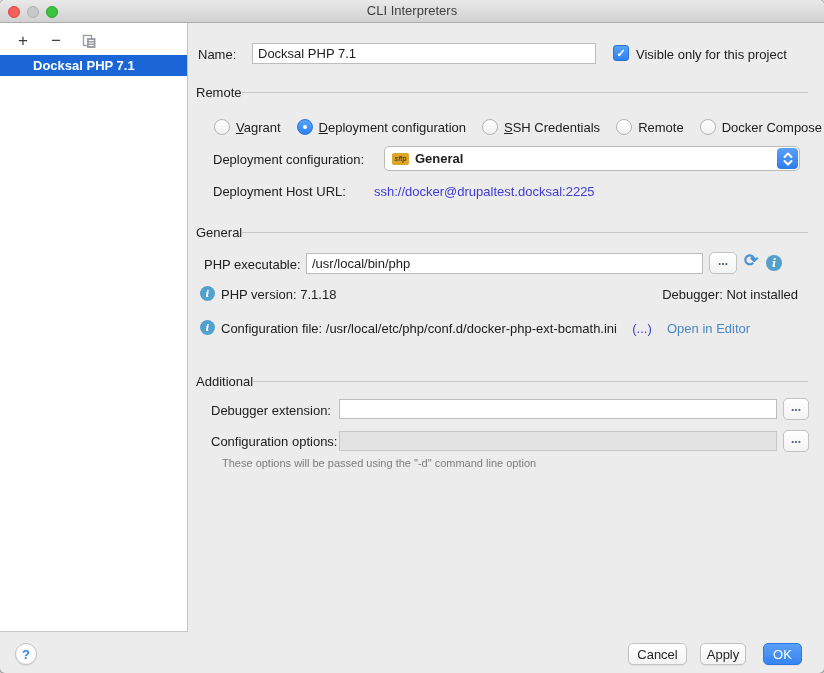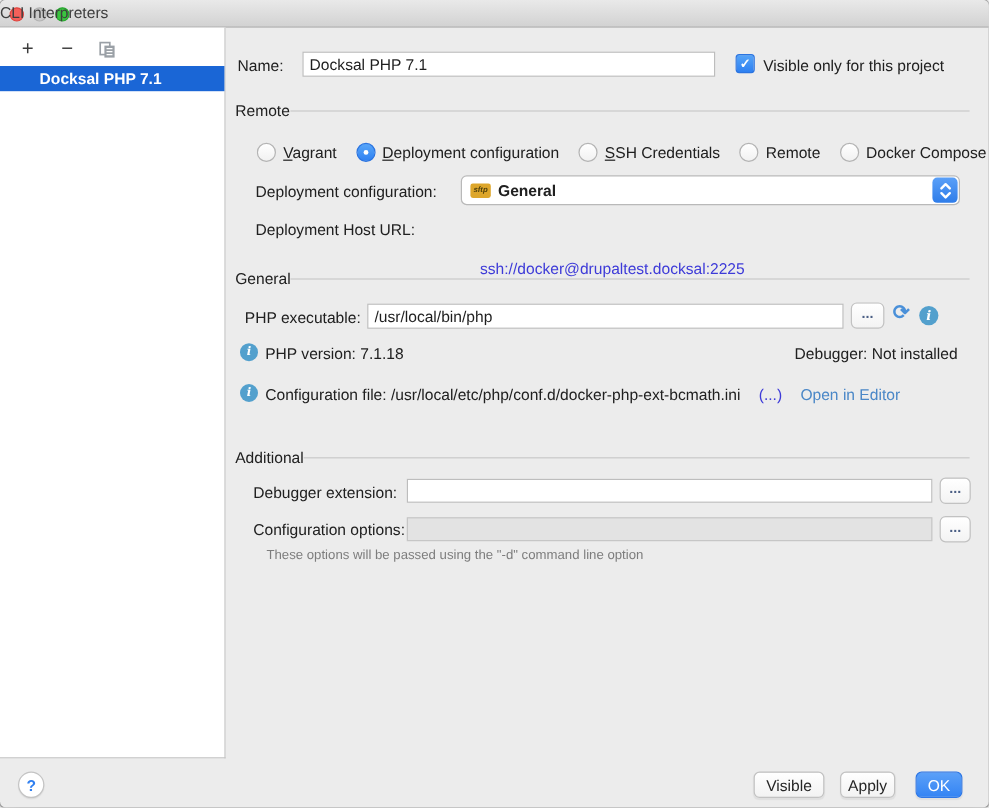--- a/index.html
+++ b/index.html
@@ -8,21 +8,21 @@
     font-family:"Liberation Sans",sans-serif;font-size:13px;color:#202020;
     border-radius:5px;overflow:hidden;box-shadow:0 0 0 1px rgba(0,0,0,.28),0 10px 30px rgba(0,0,0,.3);
   }
   
   .titlebar{position:absolute;left:0;top:0;width:824px;height:23px;
     background:linear-gradient(#e9e9e9,#d2d2d2);border-bottom:1px solid #ababab;box-sizing:border-box;}
   .light{position:absolute;top:6px;width:12px;height:12px;border-radius:50%;box-sizing:border-box;}
   .light.red{left:8px;background:#f4605a;border:1px solid #e0443e;}
   .light.gray{left:27px;background:#c9c9c9;border:1px solid #b2b2b2;}
   .light.green{left:46px;background:#3ac43f;border:1px solid #27a52e;}
-  .wtitle{position:absolute;left:0;right:0;top:0;line-height:22px;color:#3e3e3e;}
+  .wtitle{position:absolute;left:0;right:0;top:0;line-height:22px;text-align:center;color:#3e3e3e;}
   
   .sidebar{position:absolute;left:0;top:23px;width:188px;height:609px;background:#fff;
     border-right:1px solid #c6c6c6;border-bottom:1px solid #c6c6c6;box-sizing:border-box;}
   .sb-toolbar{position:absolute;left:14px;top:8px;display:flex;align-items:center;gap:15px;height:20px;}
   .tbtn{width:18px;height:18px;display:flex;align-items:center;justify-content:center;
     font-size:17px;color:#3c3c3c;cursor:default;}
   .sb-selected{position:absolute;left:0;right:0;top:32px;height:21px;background:#1a66d6;
     color:#fff;font-weight:bold;line-height:21px;padding-left:33px;box-sizing:border-box;}
   
   .abs{position:absolute;}
@@ -149,21 +149,21 @@
     <span class="val">General</span>
     <span class="stepper">
       <svg width="14" height="18" viewBox="0 0 14 18">
         <path d="M3.5 7 L7 3.5 L10.5 7" fill="none" stroke="#fff" stroke-width="2" stroke-linecap="round" stroke-linejoin="round"></path>
         <path d="M3.5 11 L7 14.5 L10.5 11" fill="none" stroke="#fff" stroke-width="2" stroke-linecap="round" stroke-linejoin="round"></path>
       </svg>
     </span>
   </div>
 
   <span class="abs lbl" style="left:213px;top:184px;">Deployment Host URL:</span>
-  <span class="abs lbl url-link" style="left:400px;top:184px;margin-top:32px;">ssh://docker@drupaltest.docksal:2225</span>
+  <span class="abs lbl url-link" style="left:374px;top:184px;">ssh://docker@drupaltest.docksal:2225</span>
 
   <div class="section" style="top:225px;">
     <span>General</span>
     <span class="line"></span>
   </div>
 
   <span class="abs lbl" style="left:204px;top:257px;">PHP executable:</span>
   <input class="field" style="left: 306px; top: 253px; width: 397px; height: 21px;" readonly="" value="/usr/local/bin/php">
   <span class="browse" style="left:709px;top:252px;width:28px;height:22px;">...</span>
   <span class="abs" style="left:742px;top:251px;width:18px;height:20px;color:#4a90d9;font-size:17px;font-weight:bold;line-height:20px;text-align:center;">⟳</span>
@@ -190,17 +190,17 @@
   <span class="abs lbl" style="left:211px;top:403px;">Debugger extension:</span>
   <input class="field" style="left: 339px; top: 399px; width: 438px; height: 20px;" readonly="" value="">
   <span class="browse" style="left:783px;top:398px;width:26px;height:22px;">...</span>
 
   <span class="abs lbl" style="left:211px;top:434px;">Configuration options:</span>
   <input class="field disabled" style="left: 339px; top: 431px; width: 438px; height: 20px;" readonly="" value="">
   <span class="browse" style="left:783px;top:430px;width:26px;height:22px;">...</span>
   <span class="hint" style="left:222px;top:457px;">These options will be passed using the "-d" command line option</span>
 
   <span class="help-btn">?</span>
-  <span class="btn" style="left:628px;top:643px;width:59px;">Visible</span>
+  <span class="btn" style="left:628px;top:643px;width:59px;">Cancel</span>
   <span class="btn" style="left:700px;top:643px;width:46px;">Apply</span>
   <span class="btn primary" style="left:763px;top:643px;width:39px;">OK</span>
 
 </div>
 
 </body></html>

